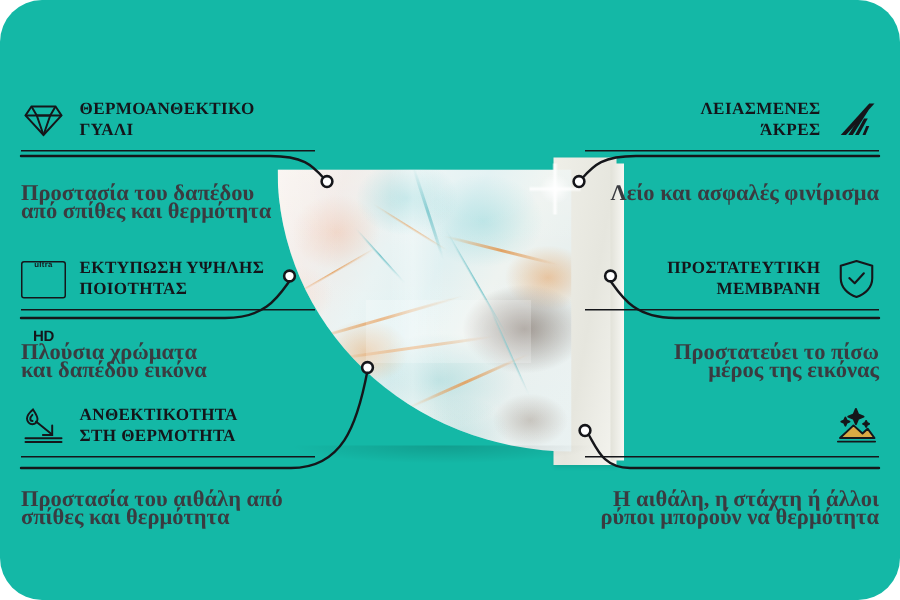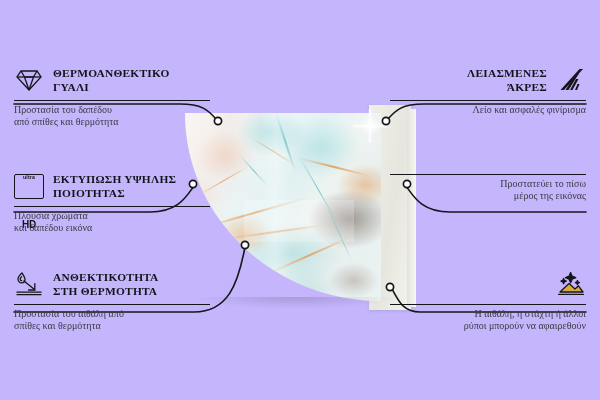--- a/index.html
+++ b/index.html
@@ -9,21 +9,22 @@
     height: 400px;
     overflow: hidden;
     background: #ffffff;
     font-family: "Liberation Serif", serif;
   }
 
   #stage {
     position: relative;
     width: 600px;
     height: 400px;
-    background: #c4b5fd;
+    background: #14b8a6;
+    border-radius: 28px;
   }
 
   
   #product {
     position: absolute;
     left: 185px;
     top: 105px;
     width: 230px;
     height: 205px;
   }
@@ -160,26 +161,27 @@
     color: #14151a;
     white-space: pre-line;
   }
   .feat-rule {
     margin-top: 4px;
     height: 1px;
     background: #15161a;
     width: 100%;
   }
   .feat-desc {
-    margin-top: 3px;
+    margin-top: 22px;
     font-family: "Liberation Serif", serif;
-    font-size: 10px;
+    font-size: 15px;
     line-height: 12.4px;
     color: #3a3b40;
     white-space: pre-line;
+    font-weight: bold;
   }
 
   
   .hd-badge {
     width: 30px; height: 25px;
     border: 1.3px solid #15161a;
     border-radius: 2px;
     display: flex; flex-direction: column;
     align-items: center; justify-content: space-between;
     line-height: 1;
@@ -310,35 +312,45 @@
         </svg>
       </span>
       <span class="feat-title">ΛΕΙΑΣΜΕΝΕΣ
 ΆΚΡΕΣ</span>
     </div>
     <div class="feat-rule"></div>
     <div class="feat-desc">Λείο και ασφαλές φινίρισμα</div>
   </div>
 
   <div class="feat right" style="top:170px">
+    <div class="feat-head">
+      <span class="feat-icon">
+        <svg width="26" height="28" viewBox="0 0 26 28" fill="none" stroke="#15161a" stroke-width="1.4" stroke-linecap="round" stroke-linejoin="round">
+          <path d="M13 2 L23.5 5.2 V13.5 C23.5 19.6 18.8 24.2 13 26 C7.2 24.2 2.5 19.6 2.5 13.5 V5.2 Z"></path>
+          <path d="M8.2 13.4 L11.8 16.8 L17.9 10.2"></path>
+        </svg>
+      </span>
+      <span class="feat-title">ΠΡΟΣΤΑΤΕΥΤΙΚΗ
+ΜΕΜΒΡΑΝΗ</span>
+    </div>
     <div class="feat-rule"></div>
     <div class="feat-desc">Προστατεύει το πίσω
 μέρος της εικόνας</div>
   </div>
 
   <div class="feat right" style="top:268px">
     <div class="feat-head">
       <span class="feat-icon">
         <svg width="28" height="26" viewBox="0 0 28 26" fill="none" stroke="#15161a" stroke-width="1.3" stroke-linecap="round" stroke-linejoin="round">
           <path d="M13.6 1.6 L15.1 5.2 L18.7 6.7 L15.1 8.2 L13.6 11.8 L12.1 8.2 L8.5 6.7 L12.1 5.2 Z" fill="#15161a"></path>
           <path d="M6.6 7.4 L7.4 9.3 L9.3 10.1 L7.4 10.9 L6.6 12.8 L5.8 10.9 L3.9 10.1 L5.8 9.3 Z" fill="#15161a"></path>
           <path d="M20.4 9.6 L21 11 L22.4 11.6 L21 12.2 L20.4 13.6 L19.8 12.2 L18.4 11.6 L19.8 11 Z" fill="#15161a"></path>
           <path d="M3 21 L12 12.6 L18 18 L21.4 14.8 L26 21 Z" fill="#d9a944" stroke="#15161a"></path>
           <path d="M1.6 23.4 H26.4"></path>
         </svg>
       </span>
     </div>
     <div class="feat-rule"></div>
     <div class="feat-desc">Η αιθάλη, η στάχτη ή άλλοι
-ρύποι μπορούν να αφαιρεθούν</div>
+ρύποι μπορούν να θερμότητα</div>
   </div>
 
 </div>
 
 </body></html>

